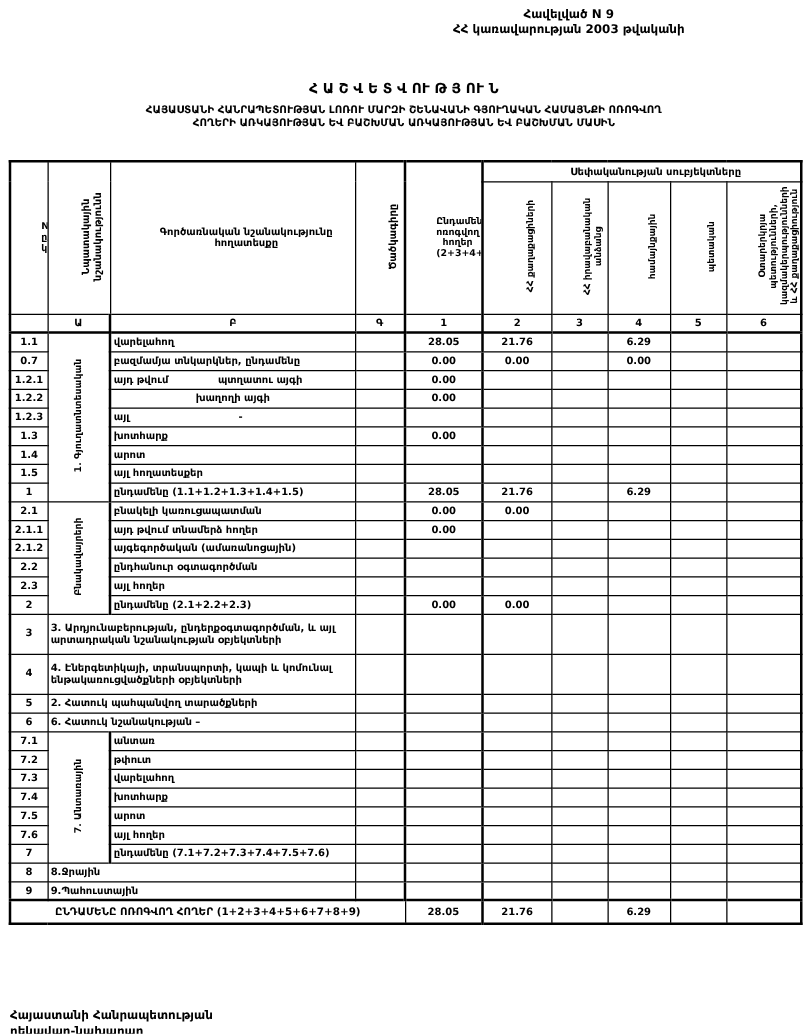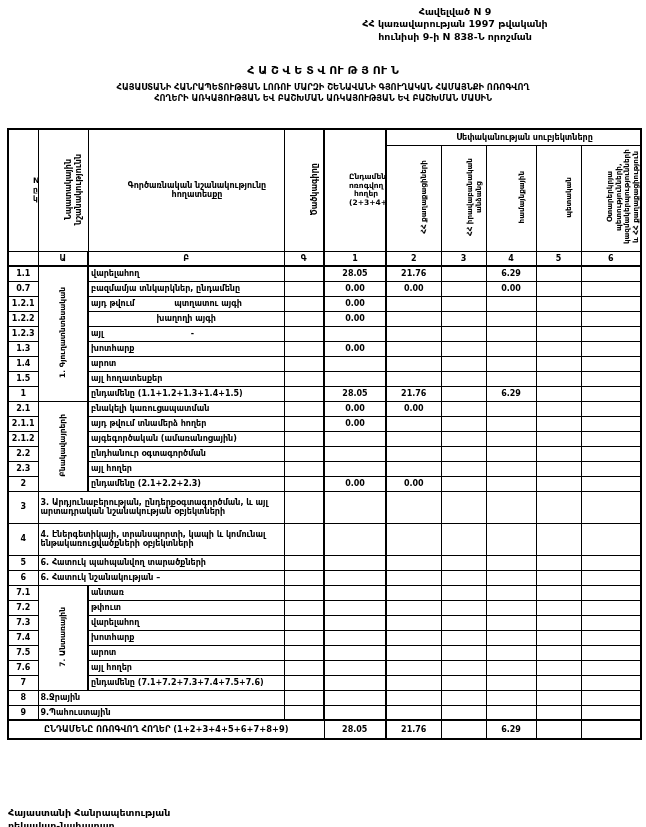--- a/index.html
+++ b/index.html
@@ -41,22 +41,21 @@
   tfoot td{border-top:2px solid #000;height:17px;}
   .ctotal{text-align:center;font-size:8.3px;}
   .footer{position:absolute;top:806px;left:8px;width:630px;font-size:9.5px;line-height:1.4;}
   .signature{position:absolute;left:368px;top:30px;}
 </style>
 </head>
 <body>
 
 <div class="appendix">
   <div>Հավելված N 9</div>
-  <div>ՀՀ կառավարության 1997 թվականի</div>
-  <div>հունիսի 9-ի N 838-Ն որոշման</div>
+  <div>ՀՀ կառավարության 2003 թվականի</div>
 </div>
 
 <div class="title">Հ Ա Շ Վ Ե Տ Վ ՈՒ Թ Յ ՈՒ Ն</div>
 
 <div class="subtitle">
   <div>ՀԱՅԱՍՏԱՆԻ ՀԱՆՐԱՊԵՏՈՒԹՅԱՆ ԼՈՌՈՒ ՄԱՐԶԻ ՇԵՆԱՎԱՆԻ ԳՅՈՒՂԱԿԱՆ  ՀԱՄԱՅՆՔԻ ՈՌՈԳՎՈՂ</div>
   <div>ՀՈՂԵՐԻ ԱՌԿԱՅՈՒԹՅԱՆ ԵՎ ԲԱՇԽՄԱՆ ԱՌԿԱՅՈՒԹՅԱՆ ԵՎ ԲԱՇԽՄԱՆ ՄԱՍԻՆ</div>
 </div>
 
 <div class="tablewrap">
@@ -297,21 +296,21 @@
           <td class="ccode"></td>
           <td class="cval c1"></td>
           <td class="cval"></td>
           <td class="cval"></td>
           <td class="cval"></td>
           <td class="cval"></td>
           <td class="cval"></td>
         </tr>
         <tr>
           <td class="cnum">5</td>
-          <td class="cname" colspan="2">6. Հատուկ պահպանվող տարածքների</td>
+          <td class="cname" colspan="2">2. Հատուկ պահպանվող տարածքների</td>
           <td class="ccode"></td>
           <td class="cval c1"></td>
           <td class="cval"></td>
           <td class="cval"></td>
           <td class="cval"></td>
           <td class="cval"></td>
           <td class="cval"></td>
         </tr>
         <tr>
           <td class="cnum">6</td>

